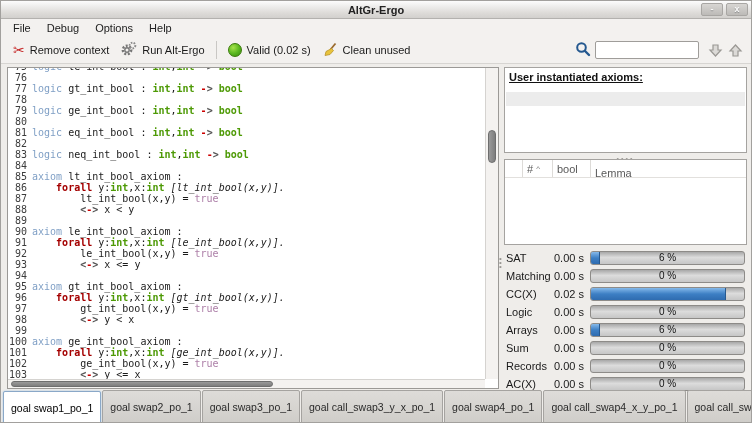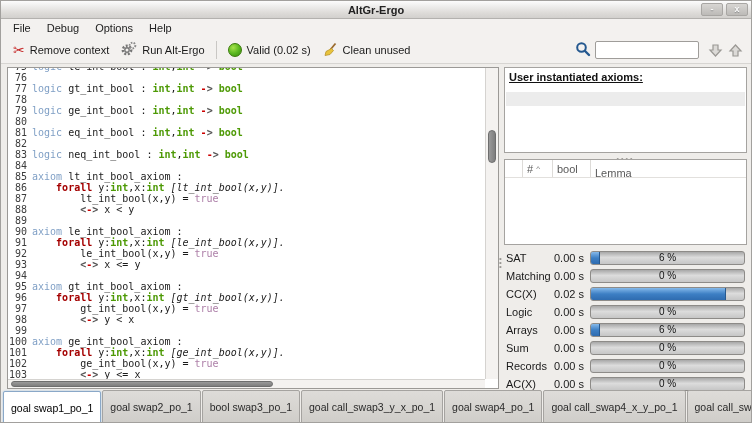--- a/index.html
+++ b/index.html
@@ -305,20 +305,20 @@
       </div>
   </div>
 
   <div class="statusbar">
     <span>: Logic declaration</span>
   </div>
 
   <div class="tabbar">
       <div class="tab active">goal swap1_po_1</div>
       <div class="tab">goal swap2_po_1</div>
-      <div class="tab">bool swap3_po_1</div>
+      <div class="tab">goal swap3_po_1</div>
       <div class="tab">goal call_swap3_y_x_po_1</div>
       <div class="tab">goal swap4_po_1</div>
       <div class="tab">goal call_swap4_x_y_po_1</div>
       <div class="tab">goal call_swap4_y_x_po_1</div>
     </div>
 
 </div>
 
 </body></html>

